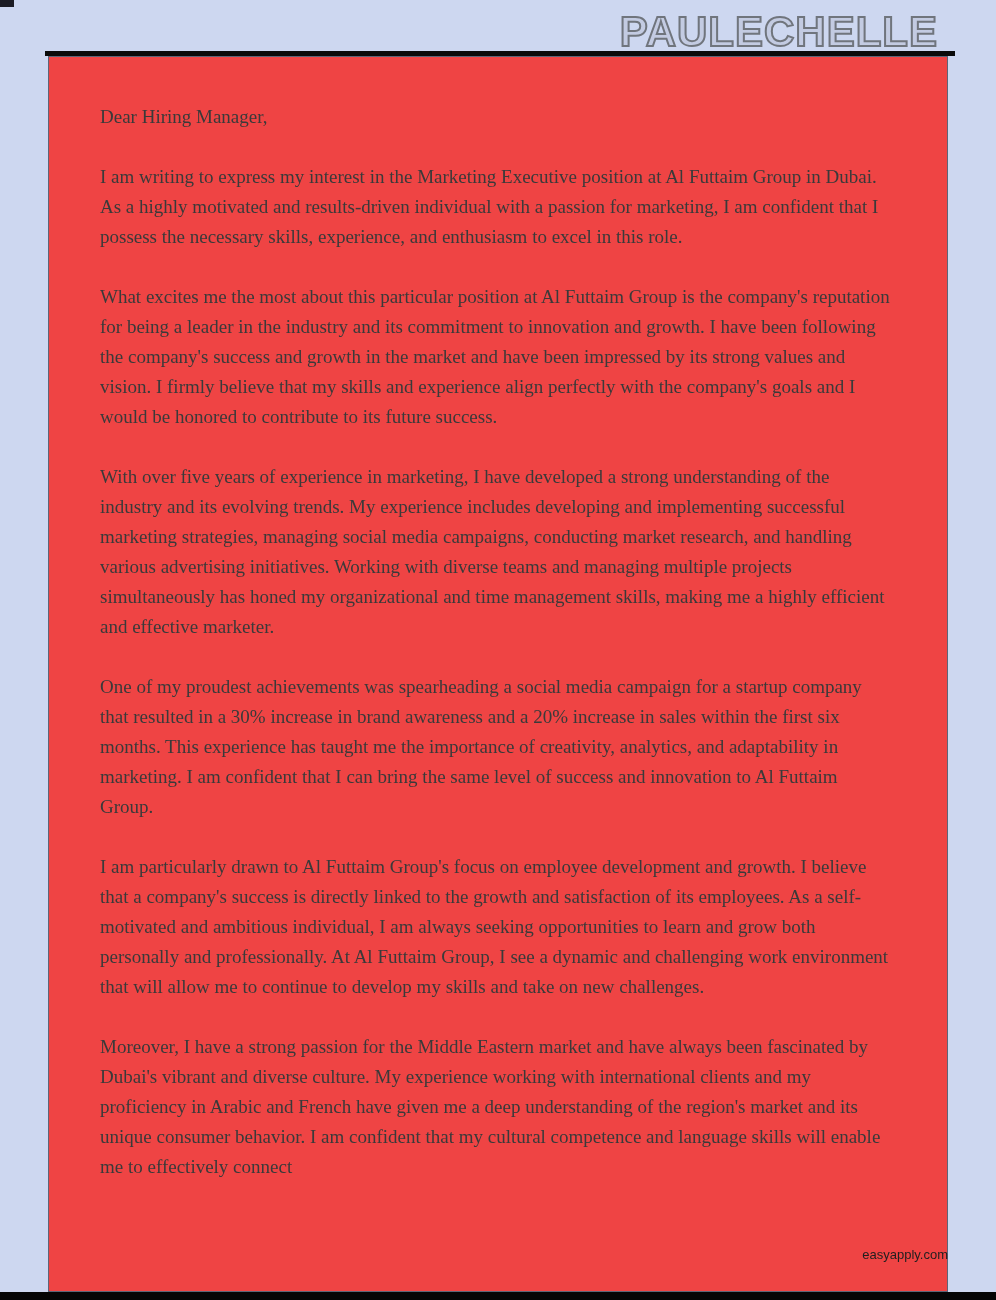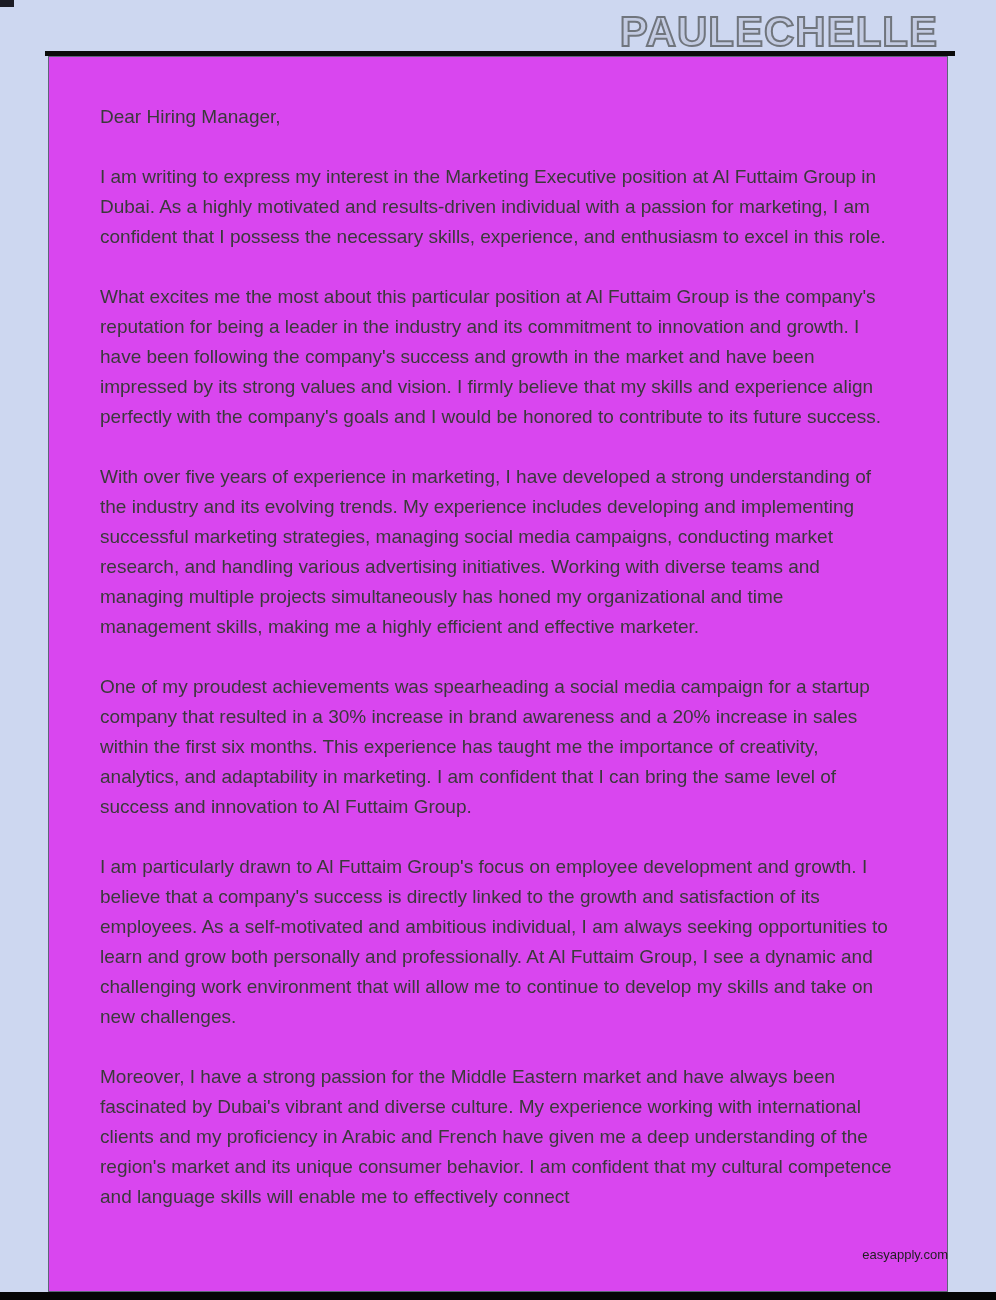--- a/index.html
+++ b/index.html
@@ -41,24 +41,25 @@
     width: 910px;
     height: 5px;
     background: #0a0a0a;
   }
   .letter-page {
     position: absolute;
     left: 48px;
     top: 56px;
     width: 900px;
     height: 1236px;
-    background: #d946ef;
+    background: #ef4444;
     border: 1px solid #5d6578;
     padding: 45px 52px 0 51px;
     overflow: hidden;
+    font-family: Liberation Serif, serif;
   }
   .letter-page p {
     font-size: 19px;
     line-height: 30px;
     color: #3a3a3a;
     margin: 0 0 30px 0;
   }
   .watermark {
     position: absolute;
     top: 1247px;

